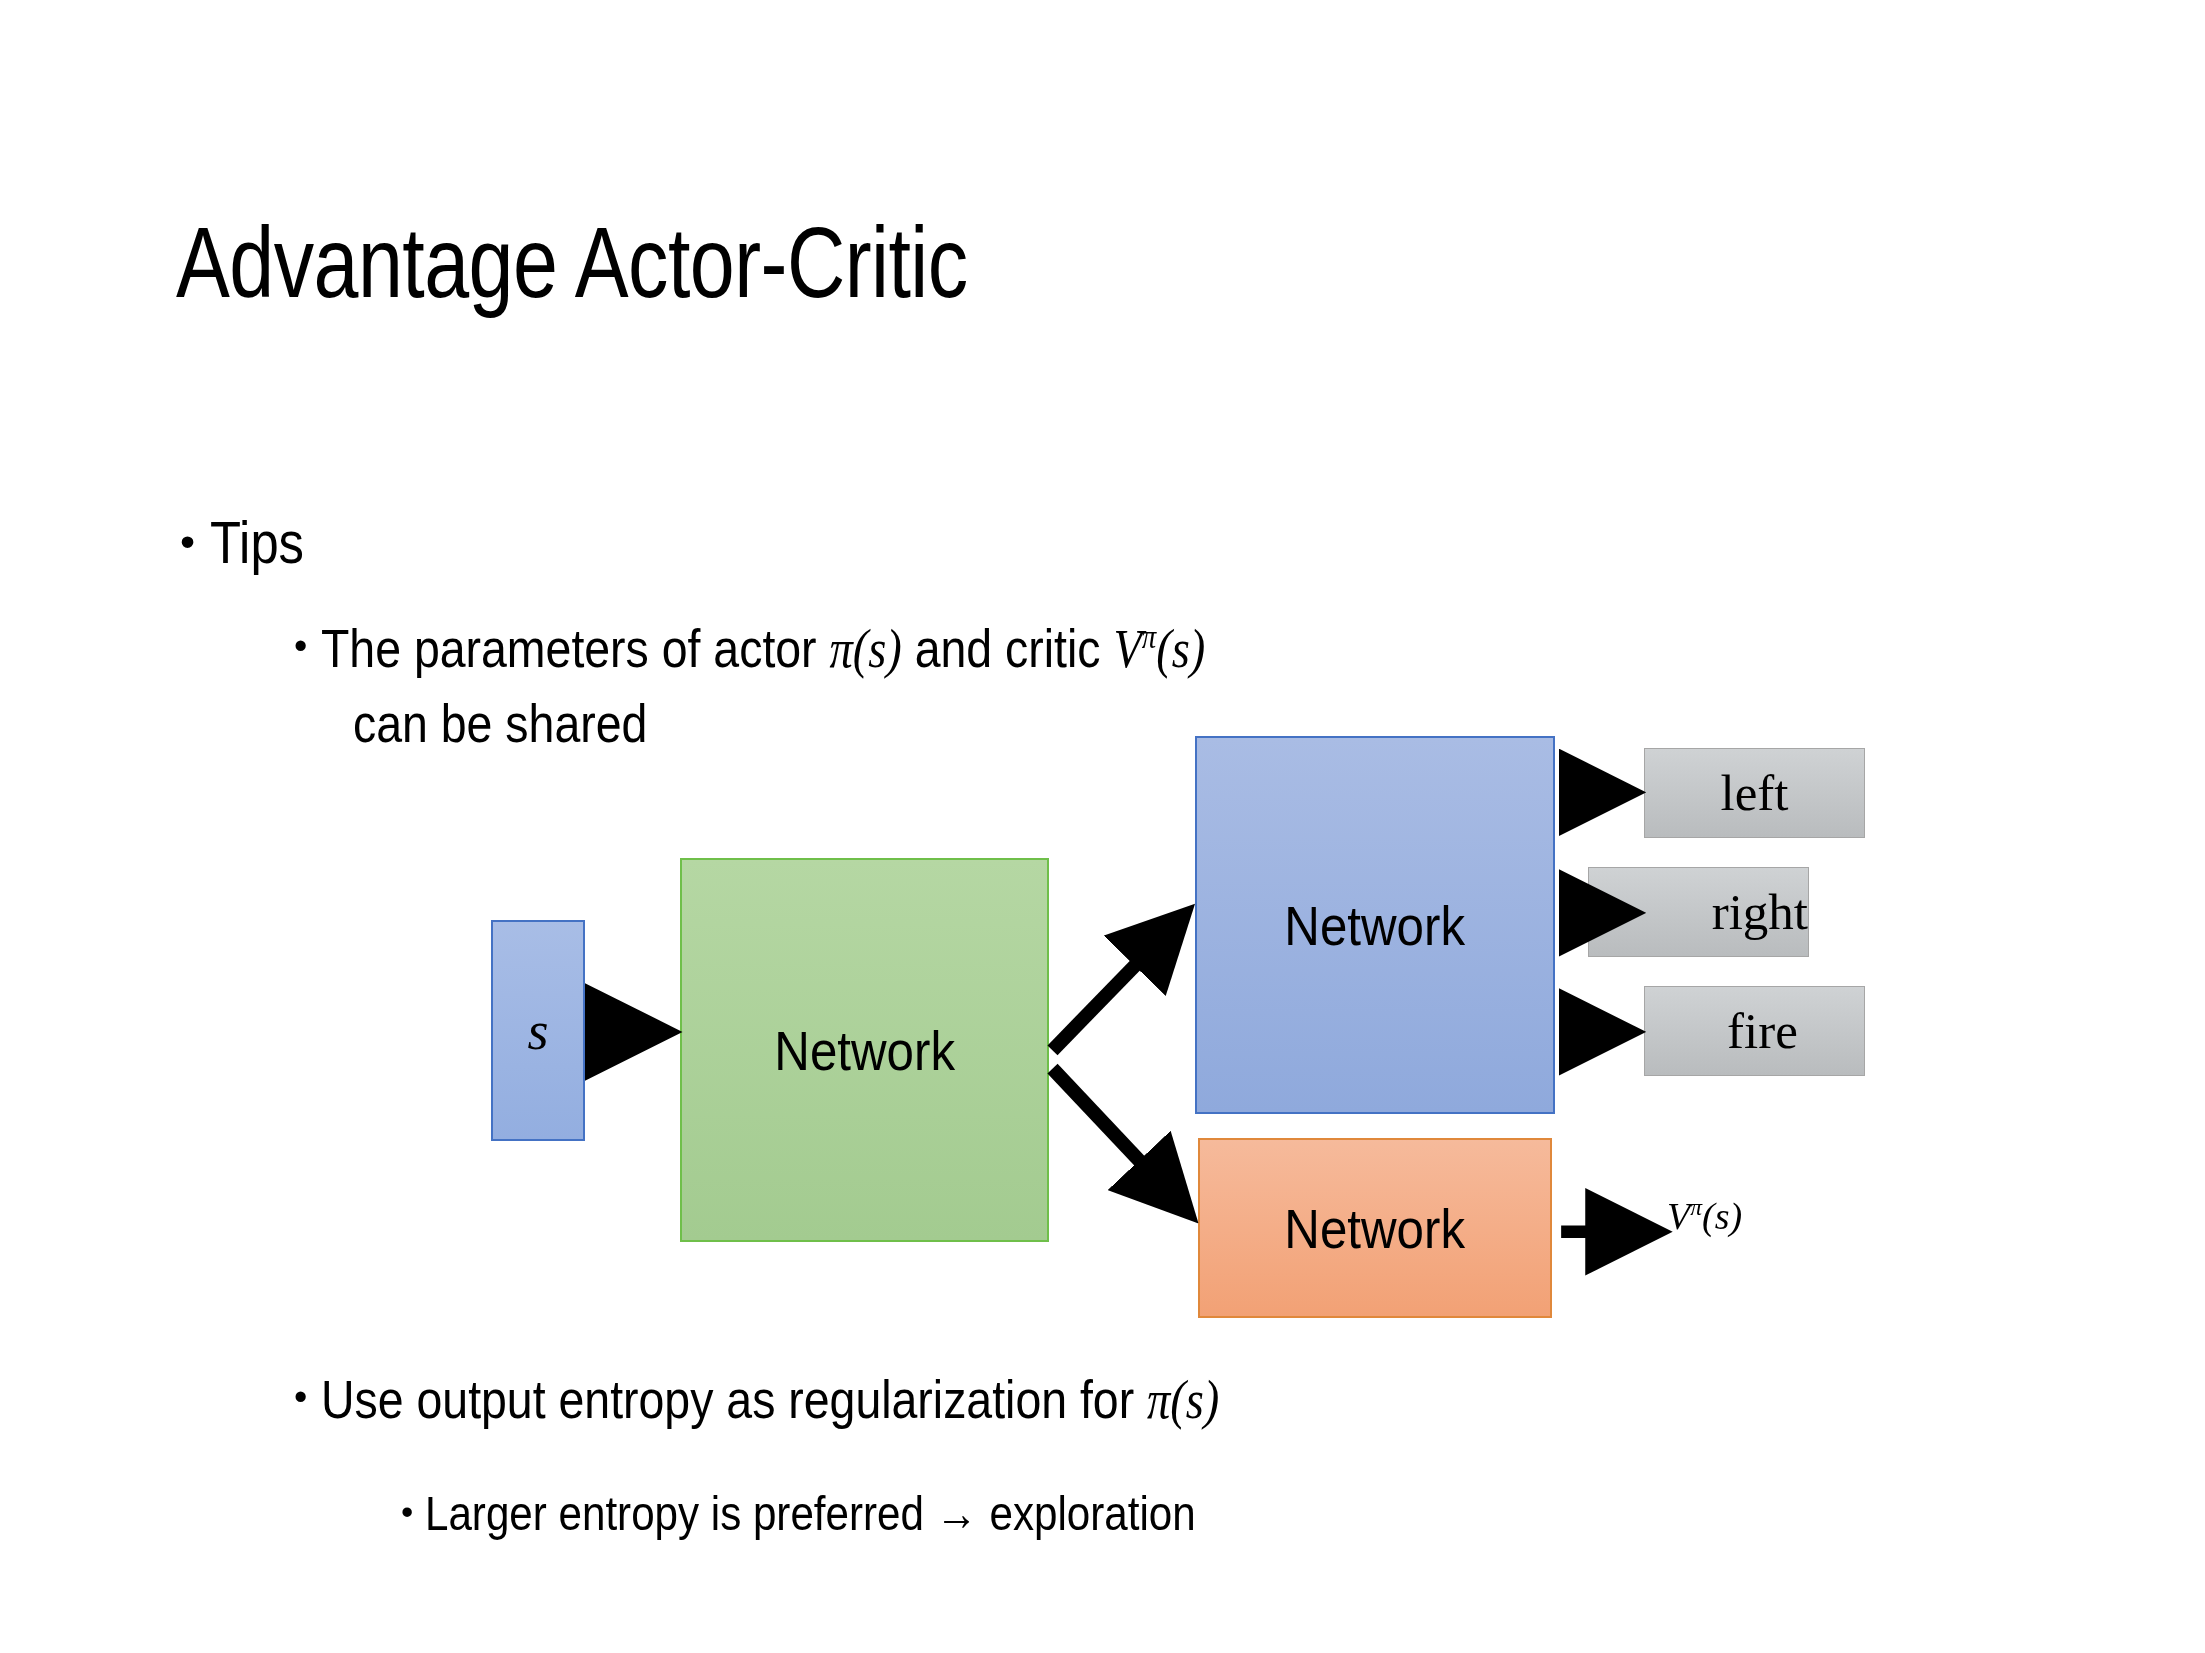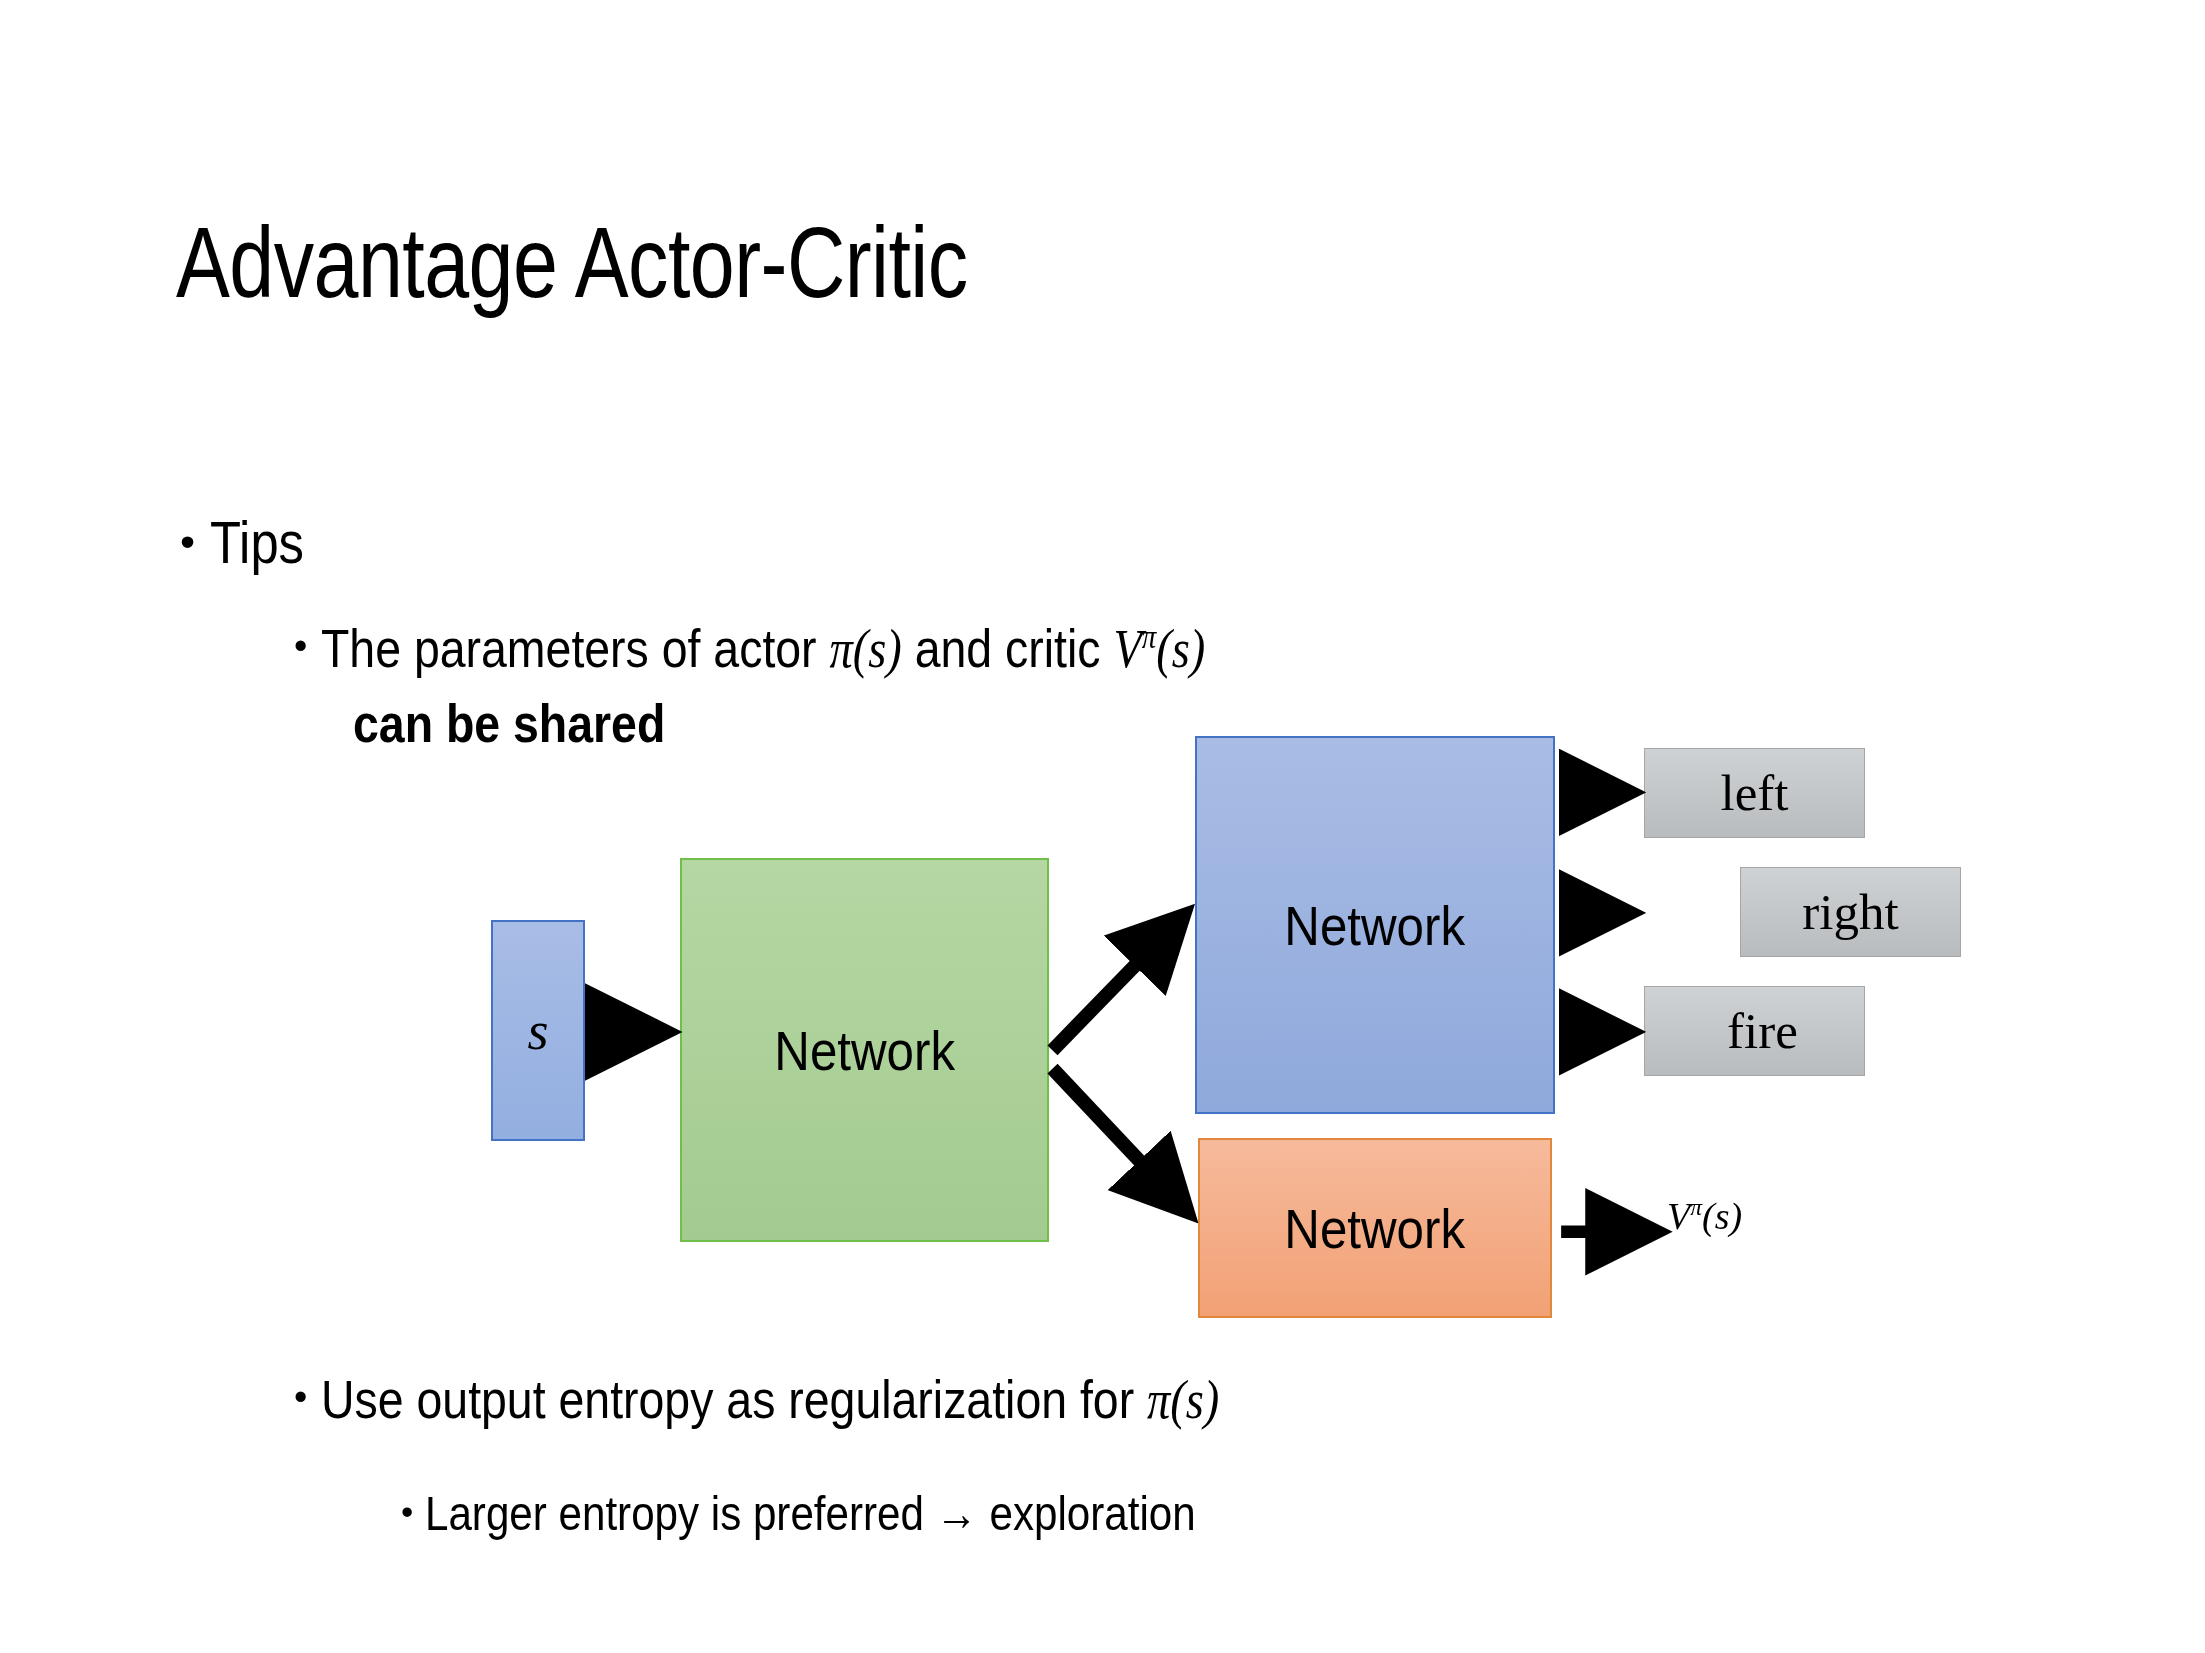--- a/index.html
+++ b/index.html
@@ -132,21 +132,21 @@
 
   <div class="bullet-row" style="left:180px; top:469px;">
     <span class="bullet-dot d1">•</span>
     <span class="btext lvl1">Tips</span>
   </div>
 
   <div class="bullet-row" style="left:294px; top:576px;">
     <span class="bullet-dot d2">•</span>
     <span class="btext lvl2"><span>The parameters of actor </span><span class="mi">π</span><span class="mi">(s)</span><span>  and critic </span><span class="mi-up">V</span><span class="sup">π</span><span class="mi">(s)</span></span>
   </div>
-  <div class="bullet-row" style="left:353px; top:651px;font-weight:bold;">
+  <div class="bullet-row" style="left:353px; top:651px;">
     <span class="btext lvl2">can be shared</span>
   </div>
 
   <div class="bullet-row" style="left:294px; top:1327px;">
     <span class="bullet-dot d2">•</span>
     <span class="btext lvl2"><span>Use output entropy as regularization for </span><span class="mi">π</span><span class="mi">(s)</span></span>
   </div>
 
   <div class="bullet-row" style="left:401px; top:1444px;">
     <span class="bullet-dot d3">•</span>
@@ -165,21 +165,21 @@
     <span class="lbl">Network</span>
   </div>
 
   <div class="box box-orange" style="left:1198px; top:1097px; width:354px; height:180px;">
     <span class="lbl">Network</span>
   </div>
 
   <div class="box box-gray" style="left:1644px; top:707px; width:221px; height:90px;">
     <span class="lbl">left</span>
   </div>
-  <div class="box box-gray" style="left:1740px; top:826px; width:221px; height:90px;">
+  <div class="box box-gray" style="left:1588px; top:826px; width:221px; height:90px;justify-content:flex-end;">
     <span class="lbl">right</span>
   </div>
   <div class="box box-gray" style="left:1644px; top:945px; width:221px; height:90px;padding-left:16px;">
     <span class="lbl">fire</span>
   </div>
 
   <div class="vpi-label" style="left:1667px; top:1153px;"><span class="mi-up">V</span><span class="sup">π</span><span class="mi">(s)</span></div>
 
   <svg id="diagram" viewBox="0 0 3000 2250">
     <defs>

